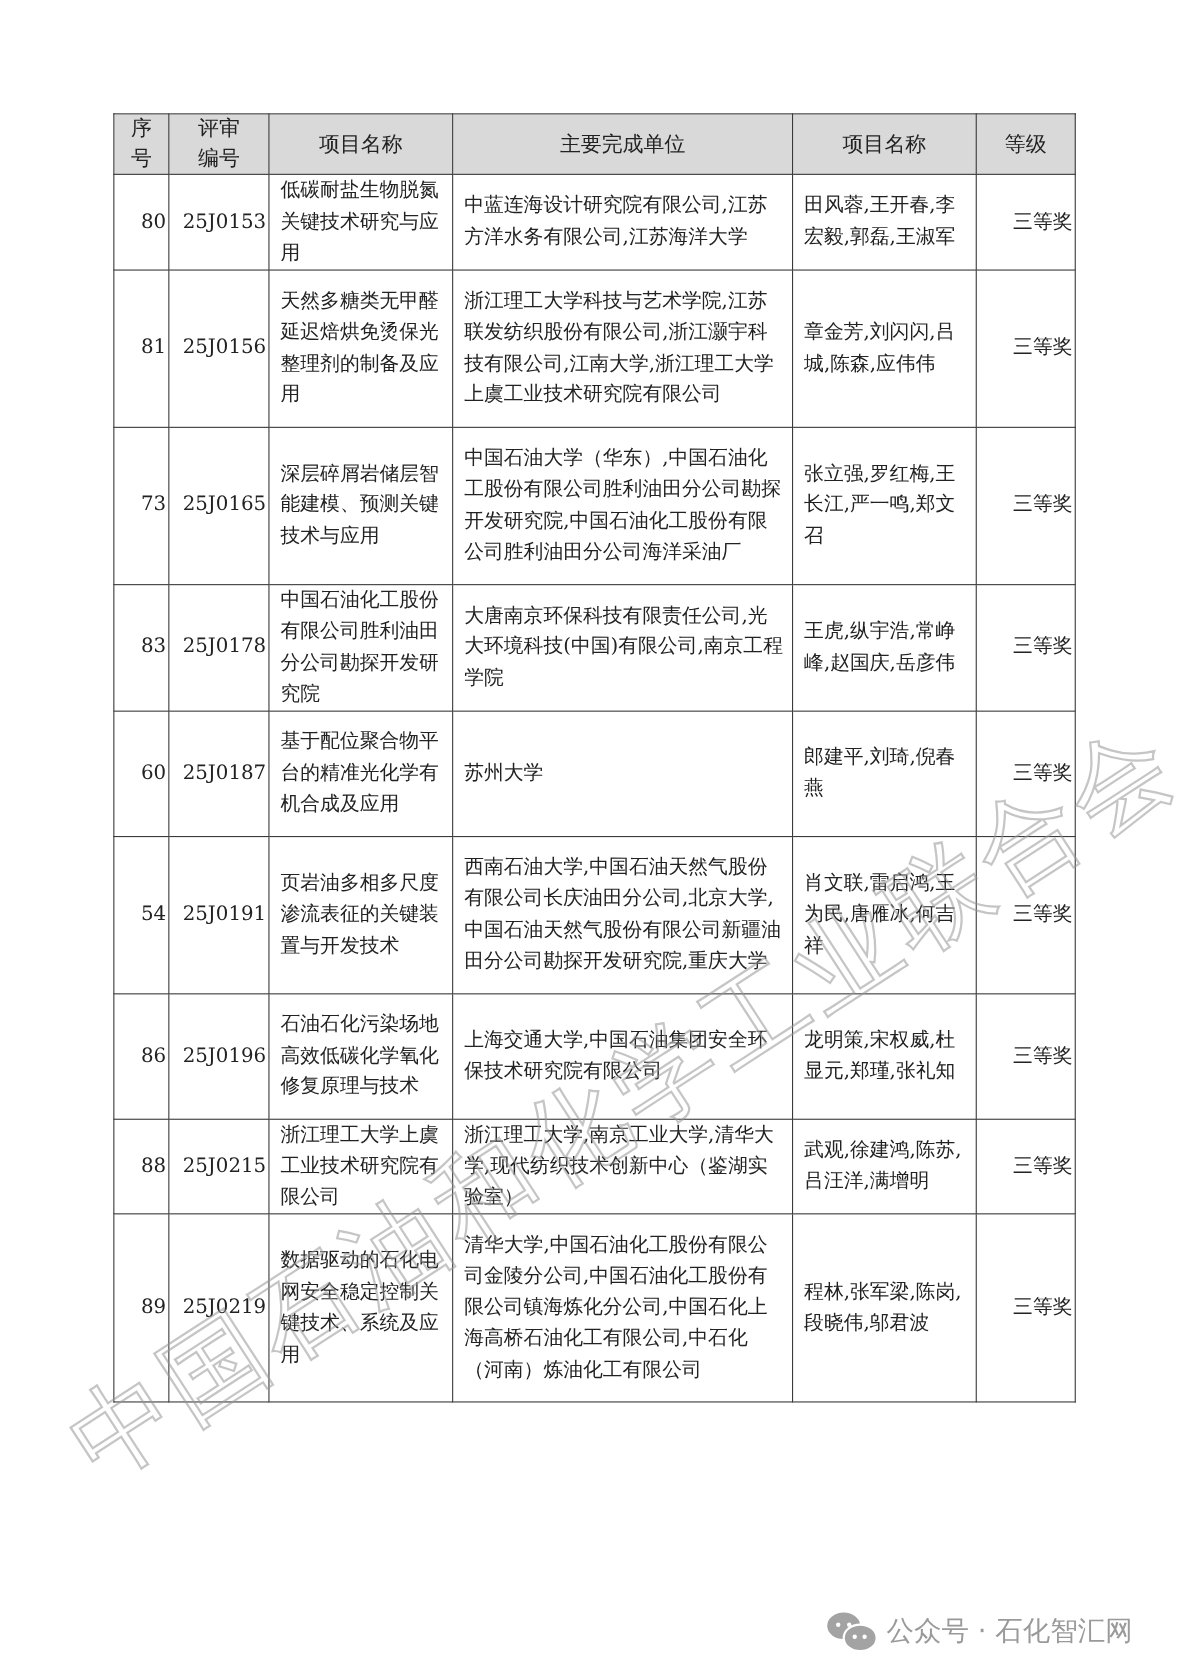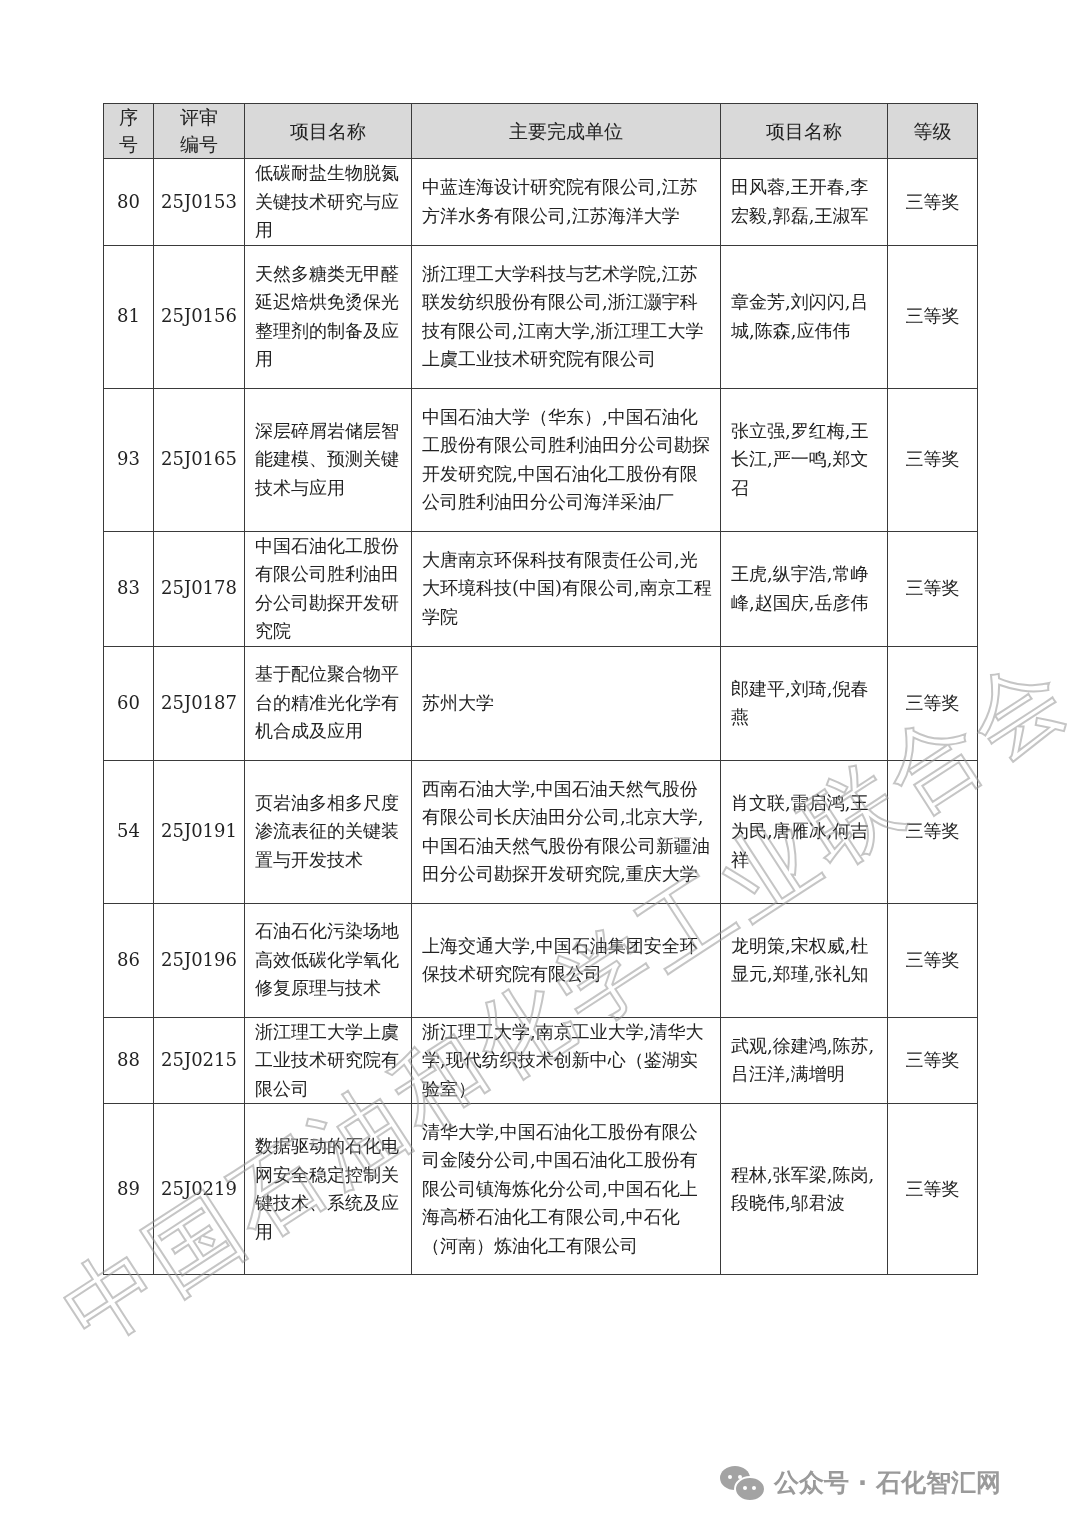--- a/index.html
+++ b/index.html
@@ -5,29 +5,29 @@
   html, body { margin:0; padding:0; background:#ffffff; }
   body { width:1080px; height:1527px; position:relative; overflow:hidden;
          font-family:"DejaVu Serif","Liberation Serif",serif; color:#222; }
   .page { position:absolute; left:0; top:0; width:1080px; height:1527px; }
   table.awards { position:absolute; left:103px; top:103px; width:874px;
     border-collapse:collapse; table-layout:fixed; font-size:18px; line-height:28.5px; }
   table.awards th, table.awards td { border:1.5px solid #3a3a3a; vertical-align:middle; }
   table.awards th { background:#d9d9d9; font-weight:normal; text-align:center;
     font-size:19px; line-height:27px; height:54px; padding:0; color:#222; }
   table.awards td { padding:0 8px 0 10px; text-align:left; }
-  table.awards td.c { text-align:center; padding:0 2px; }
+  table.awards td.c { text-align:right; padding:0 2px; }
   col.w1 { width:50px; } col.w2 { width:91px; } col.w3 { width:167px; }
   col.w4 { width:309px; } col.w5 { width:167px; } col.w6 { width:90px; }
   .watermark { position:absolute; left:40px; top:1270px; transform-origin:0 0;
     transform:rotate(-33deg); font-size:92px; letter-spacing:6px; white-space:nowrap;
     color:transparent; -webkit-text-stroke:2px rgba(150,150,150,0.55);
     font-family:"DejaVu Sans","Liberation Sans",sans-serif; pointer-events:none; z-index:5; }
-  .footer { position:absolute; left:718px; top:1462px; height:40px; display:flex; align-items:center;
-    font-family:"DejaVu Sans","Liberation Sans",sans-serif; font-size:25px; color:#9a9a9a;font-weight:bold; }
+  .footer { position:absolute; left:750px; top:1462px; height:40px; display:flex; align-items:center;
+    font-family:"DejaVu Sans","Liberation Sans",sans-serif; font-size:25px; color:#9a9a9a; }
   .wechat { position:relative; width:46px; height:36px; margin-right:10px; }
   .bubble1 { position:absolute; left:2px; top:2px; width:30px; height:24px; border-radius:50%; background:#a3a3a3; }
   .bubble2 { position:absolute; left:16px; top:12px; width:28px; height:22px; border-radius:50%; background:#a3a3a3; border:2px solid #fff; }
   .eye { position:absolute; width:4px; height:4px; border-radius:50%; background:#fff; }
 </style>
 </head>
 <body>
 
 <div class="page">
   <table class="awards">
@@ -62,21 +62,21 @@
       </tr>
       <tr style="height:143px">
         <td class="c">81</td>
         <td class="c">25J0156</td>
         <td>天然多糖类无甲醛延迟焙烘免烫保光整理剂的制备及应用</td>
         <td>浙江理工大学科技与艺术学院,江苏联发纺织股份有限公司,浙江灏宇科技有限公司,江南大学,浙江理工大学上虞工业技术研究院有限公司</td>
         <td>章金芳,刘闪闪,吕城,陈森,应伟伟</td>
         <td class="c">三等奖</td>
       </tr>
       <tr style="height:143px">
-        <td class="c">93</td>
+        <td class="c">73</td>
         <td class="c">25J0165</td>
         <td>深层碎屑岩储层智能建模、预测关键技术与应用</td>
         <td>中国石油大学（华东）,中国石油化工股份有限公司胜利油田分公司勘探开发研究院,中国石油化工股份有限公司胜利油田分公司海洋采油厂</td>
         <td>张立强,罗红梅,王长江,严一鸣,郑文召</td>
         <td class="c">三等奖</td>
       </tr>
       <tr style="height:114px">
         <td class="c">83</td>
         <td class="c">25J0178</td>
         <td>中国石油化工股份有限公司胜利油田分公司勘探开发研究院</td>

